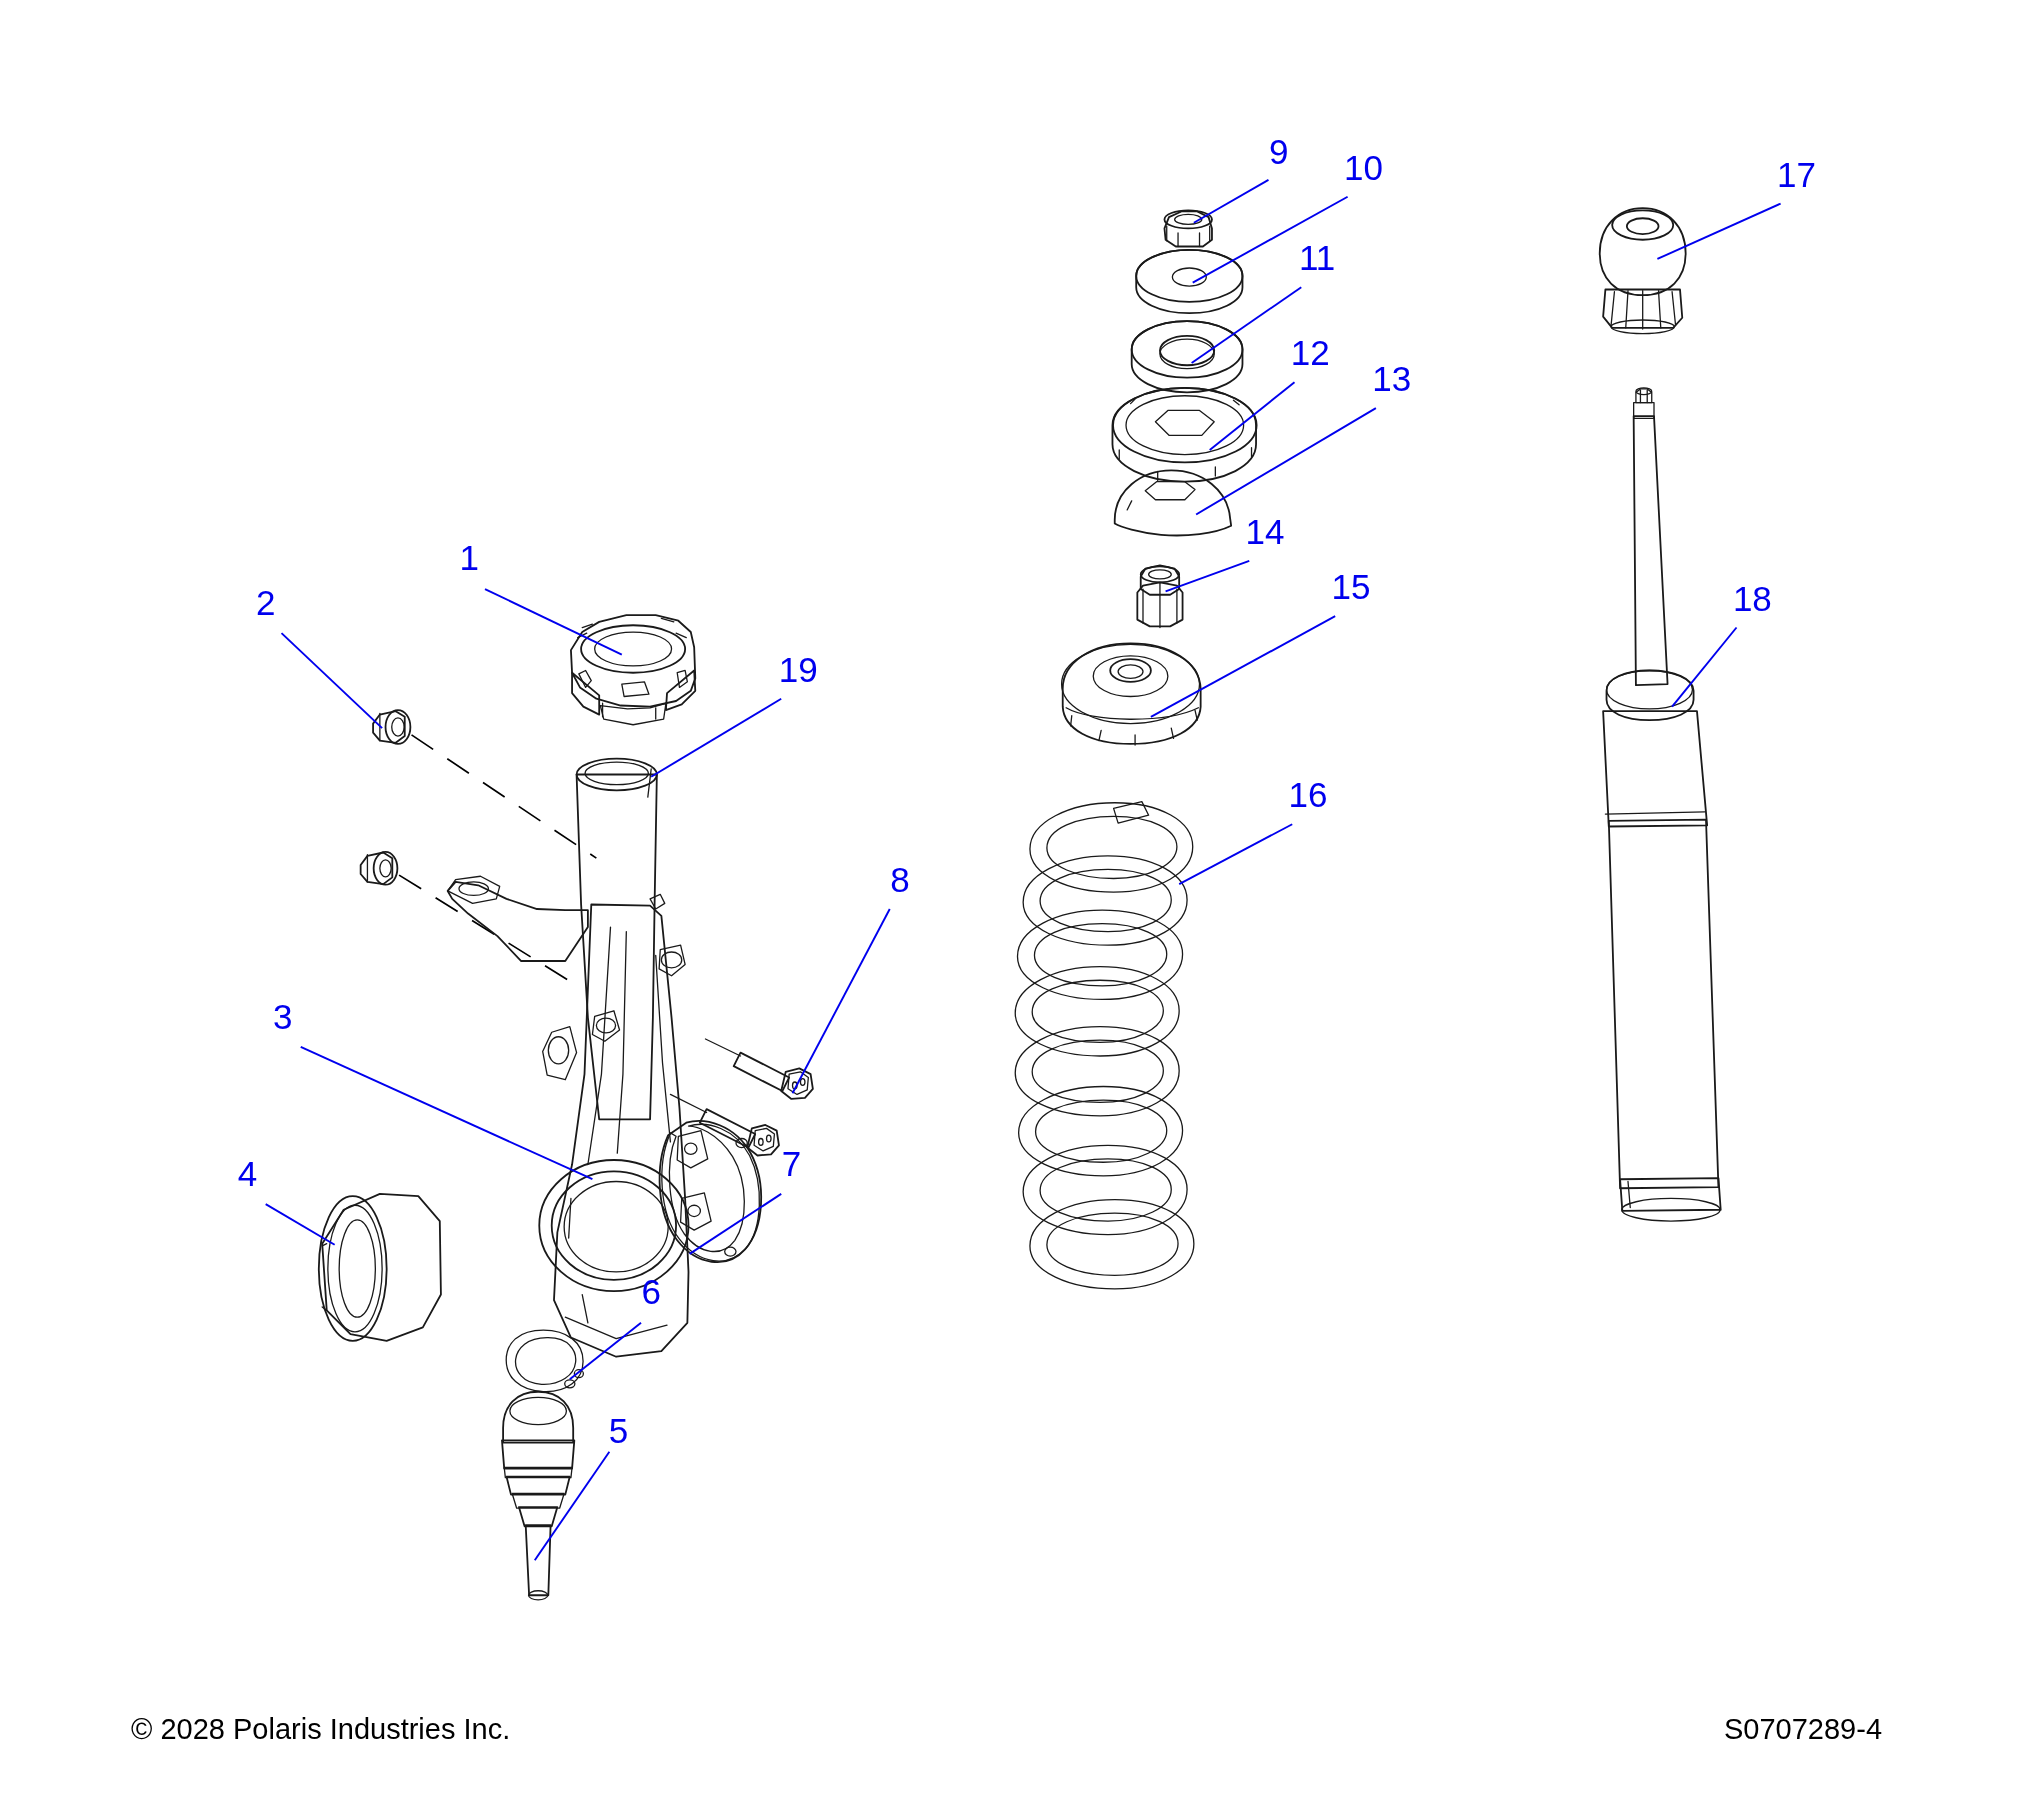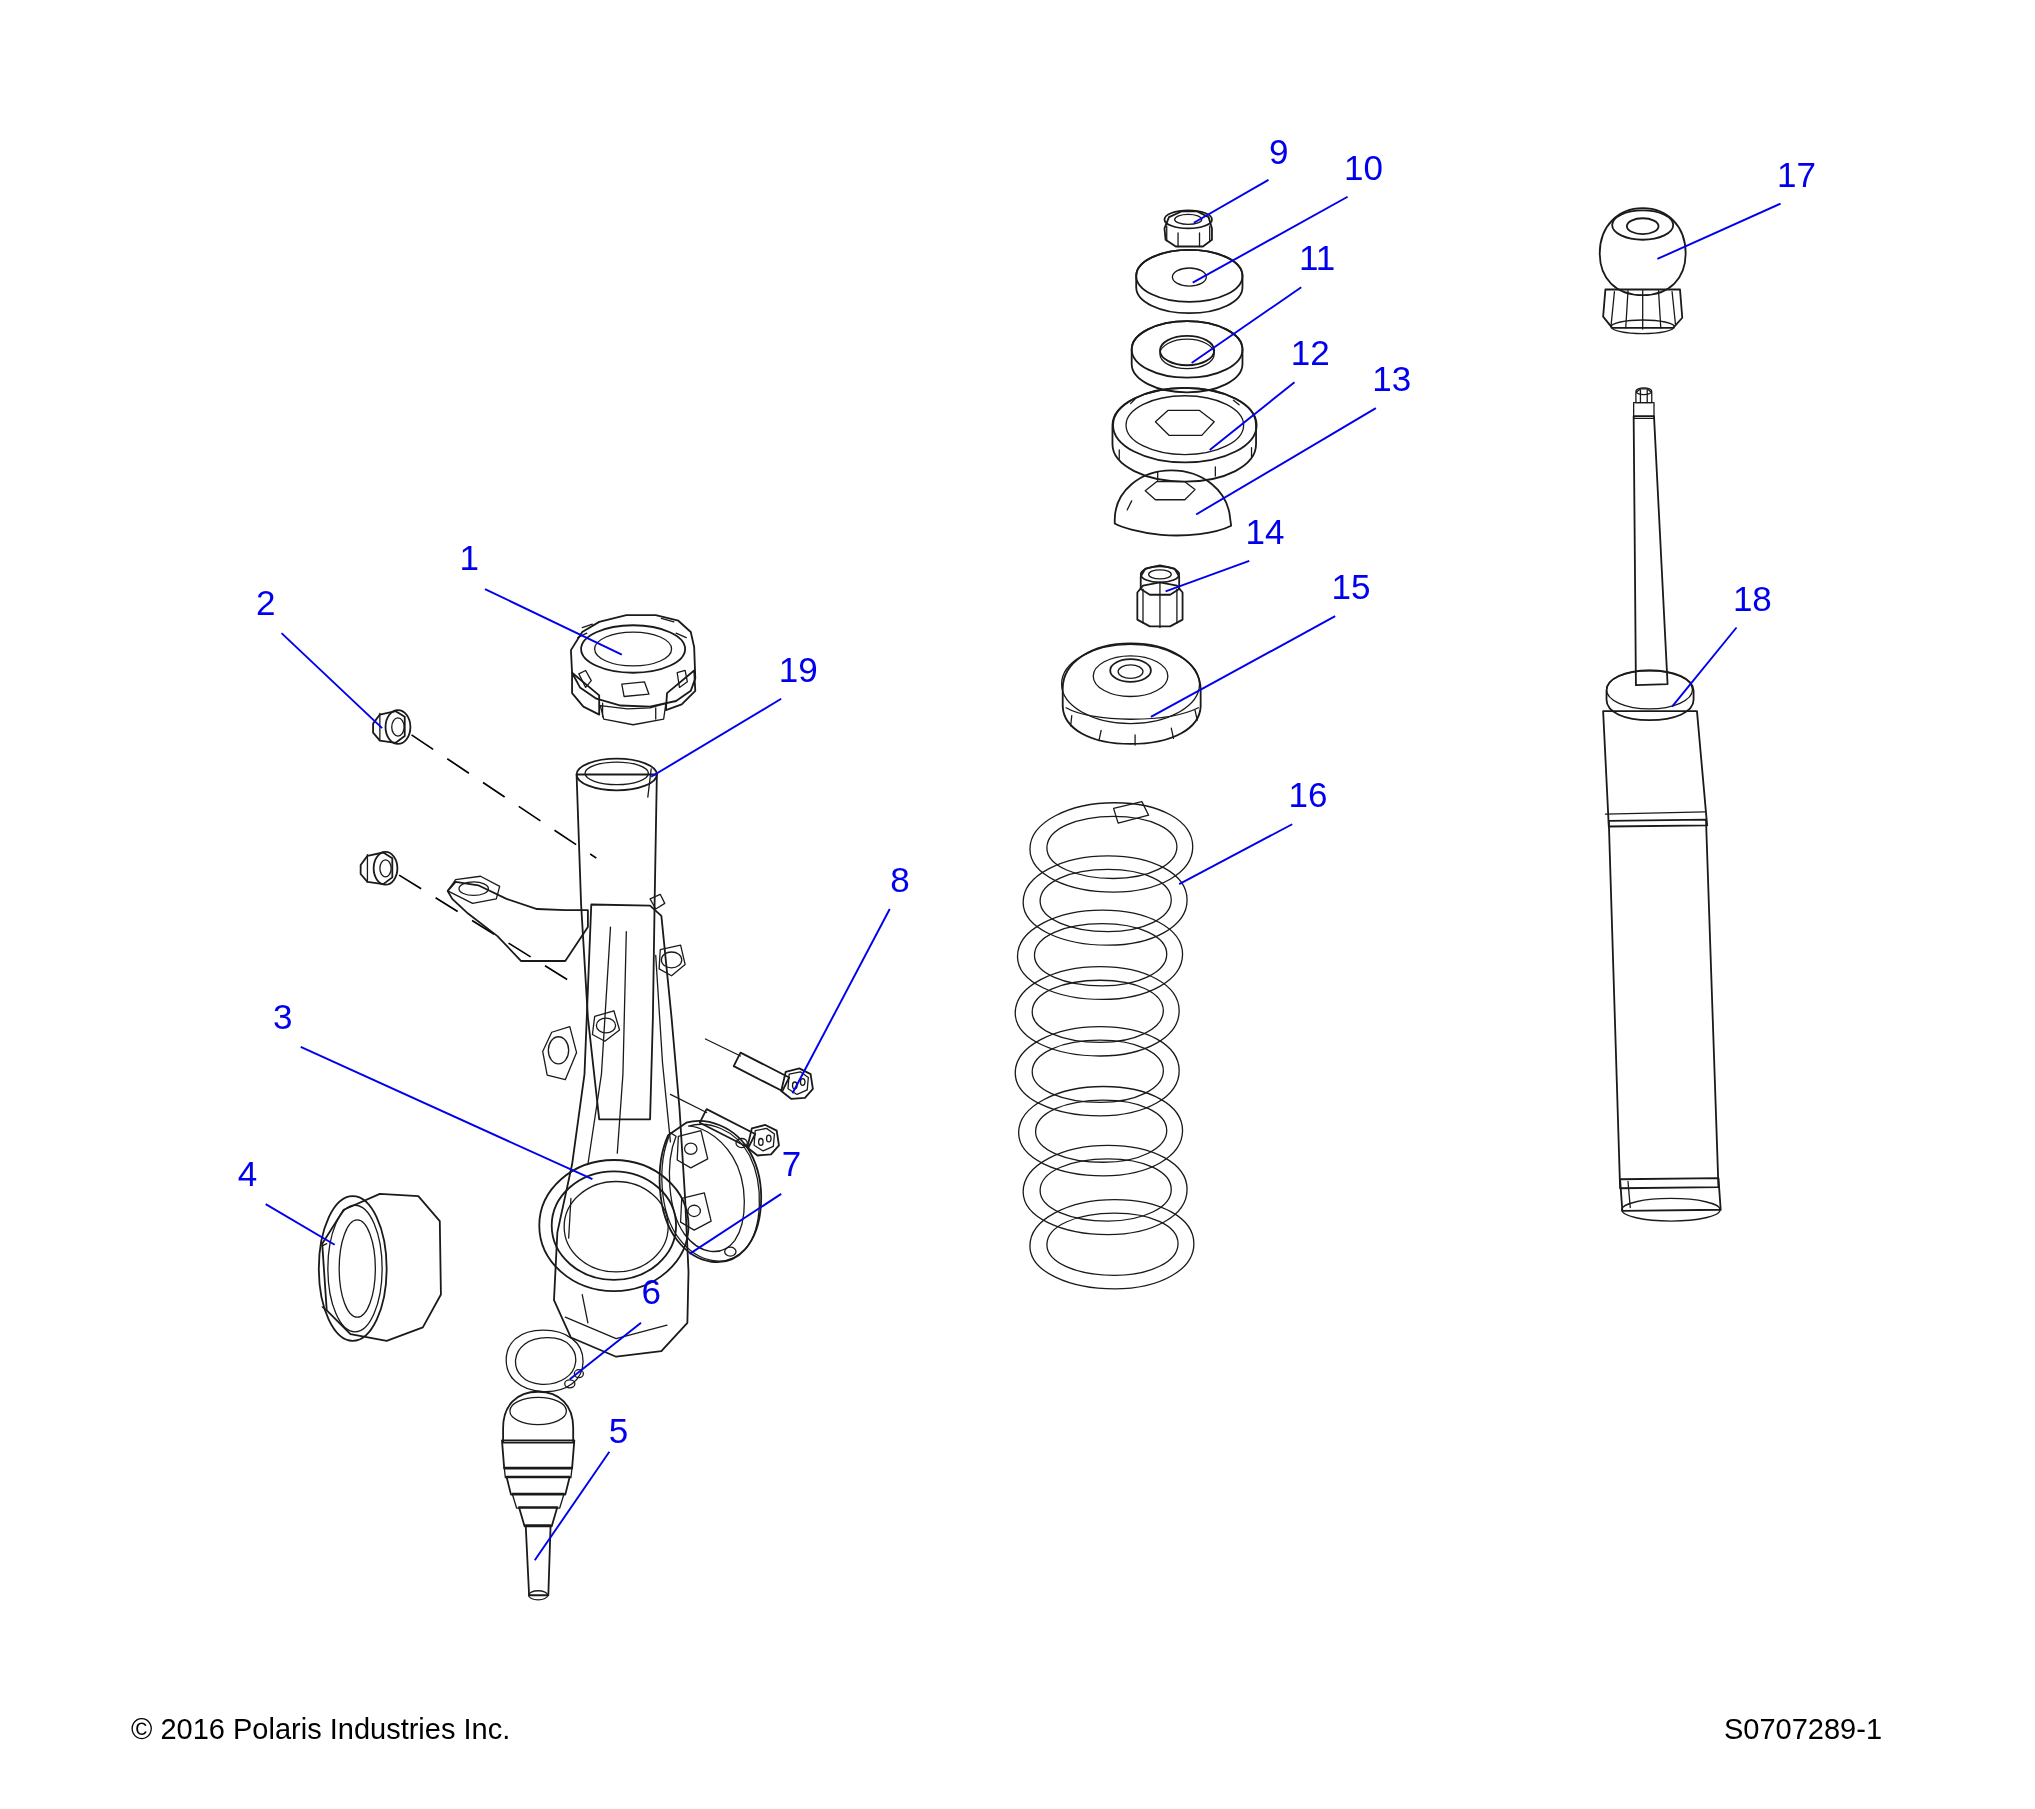--- a/index.html
+++ b/index.html
@@ -409,17 +409,17 @@
       <text class="callout-num" text-anchor="middle" x="2462" y="692">13</text>
       <text class="callout-num" text-anchor="middle" x="2238" y="962">14</text>
       <text class="callout-num" text-anchor="middle" x="2390" y="1060">15</text>
       <text class="callout-num" text-anchor="middle" x="2314" y="1428">16</text>
       <text class="callout-num" text-anchor="middle" x="3178" y="330">17</text>
       <text class="callout-num" text-anchor="middle" x="3100" y="1080">18</text>
       <text class="callout-num" text-anchor="middle" x="1412" y="1206">19</text>
     </g>
   </svg>
 
-  <div class="footer-text" id="copyright">© 2016 Polaris Industries Inc.</div>
-  <div class="footer-text" id="drawing-no">S0707289-1</div>
+  <div class="footer-text" id="copyright">© 2028 Polaris Industries Inc.</div>
+  <div class="footer-text" id="drawing-no">S0707289-4</div>
 
 </div>
 
 
 </body></html>

